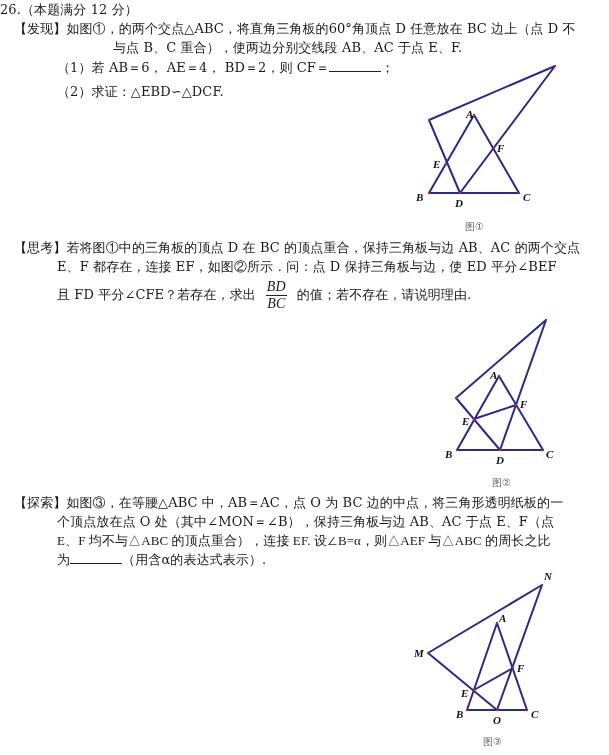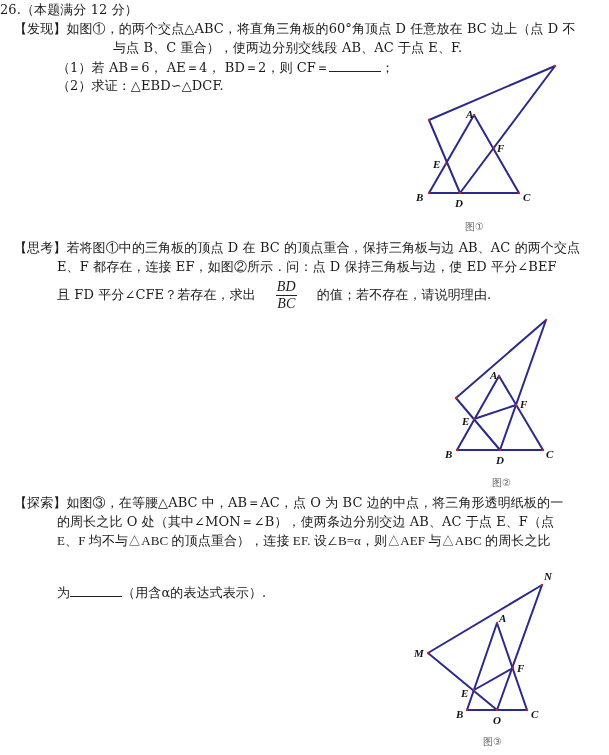--- a/index.html
+++ b/index.html
@@ -10,56 +10,56 @@
   }
   .line {
     position: absolute; white-space: nowrap;
     font-size: 13px; line-height: 16px; letter-spacing: 0.1px;
   }
   .blank { display: inline-block; border-bottom: 1px solid #222; width: 52px; height: 12px; vertical-align: baseline; }
   .blank.w2 { width: 52px; }
   .frac {
     display: inline-block; vertical-align: middle; text-align: center;
     font-family: "Liberation Serif", serif; font-style: italic; font-size: 14px;
-    line-height: 16px; margin: 0 20px;
+    line-height: 16px; margin: 0 10px;
   }
   .frac .num { display: block; border-bottom: 1px solid #222; padding: 0 1px; }
   .frac .den { display: block; padding: 0 1px; }
   svg.diagram { position: absolute; left: 0; top: 0; }
   .lbl { font-family: "Liberation Serif", serif; font-style: italic; font-weight: bold; font-size: 11px; fill: #111; }
   .cap { font-family: "DejaVu Sans", sans-serif; font-size: 10px; fill: #666; }
 </style>
 </head>
 <body>
 
 <div class="line" style="left:0; top:2px;">26.（本题满分 12 分）</div>
 
 <div class="line" style="left:14px; top:21px;">
   <span>【发现】</span><span>如图①，的两个交点△ABC，将直角三角板的60°角顶点 D 任意放在 BC 边上（点 D 不</span>
 </div>
 <div class="line" style="left:73px; top:40px;margin-left:40px;">与点 B、C 重合），使两边分别交线段 AB、AC 于点 E、F.</div>
 <div class="line" style="left:57px; top:59px;">
   <span>（1）若 AB＝6， AE＝4， BD＝2，则 CF＝</span><span class="blank"></span><span>；</span>
 </div>
-<div class="line" style="left:57px; top:78px;">（2）求证：△EBD∽△DCF.</div>
+<div class="line" style="left:57px; top:84px;">（2）求证：△EBD∽△DCF.</div>
 
 <div class="line" style="left:14px; top:240px;">
   <span>【思考】</span><span>若将图①中的三角板的顶点 D 在 BC 的顶点重合，保持三角板与边 AB、AC 的两个交点</span>
 </div>
 <div class="line" style="left:57px; top:259px;">E、F 都存在，连接 EF，如图②所示．问：点 D 保持三角板与边，使 ED 平分∠BEF</div>
 <div class="line" style="left:57px; top:278px; line-height:34px;">
   <span>且 FD 平分∠CFE？若存在，求出</span><span class="frac"><span class="num">BD</span><span class="den">BC</span></span><span>的值；若不存在，请说明理由.</span>
 </div>
 
 <div class="line" style="left:14px; top:495px;">
   <span>【探索】</span><span>如图③，在等腰△ABC 中，AB＝AC，点 O 为 BC 边的中点，将三角形透明纸板的一</span>
 </div>
-<div class="line" style="left:57px; top:514px;">的周长之比 O 处（其中∠MON＝∠B），使两条边分别交边 AB、AC 于点 E、F（点</div>
+<div class="line" style="left:57px; top:514px;">个顶点放在点 O 处（其中∠MON＝∠B），保持三角板与边 AB、AC 于点 E、F（点</div>
 <div class="line" style="left:57px; top:533px;font-family:Liberation Serif, serif;">E、F 均不与△ABC 的顶点重合），连接 EF. 设∠B=α，则△AEF 与△ABC 的周长之比</div>
-<div class="line" style="left:57px; top:551px;margin-top:33px;">
+<div class="line" style="left:57px; top:551px;">
   <span>为</span><span class="blank w2"></span><span>（用含α的表达式表示）.</span>
 </div>
 
 <svg class="diagram" width="609" height="755" viewBox="0 0 609 755">
 
   <g stroke="#2a2a8c" stroke-width="2" fill="none" stroke-linejoin="round">
     <polygon points="429,193 474,115 519,193"></polygon>
     <polygon points="460,193 429,120 555,66"></polygon>
   </g>
   <g fill="#cc2222">

